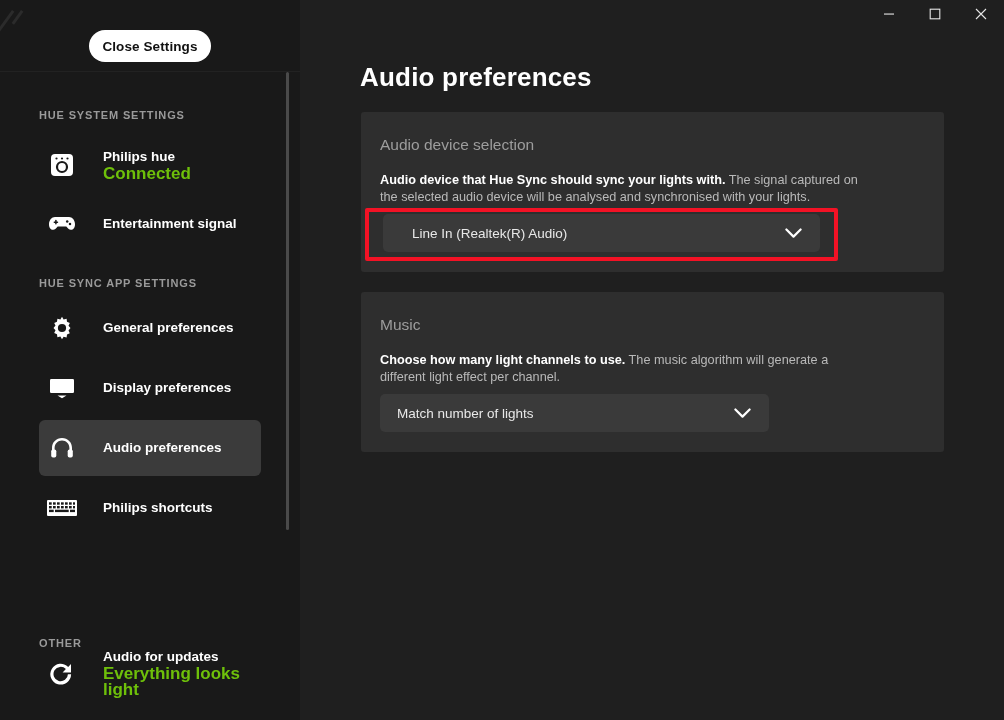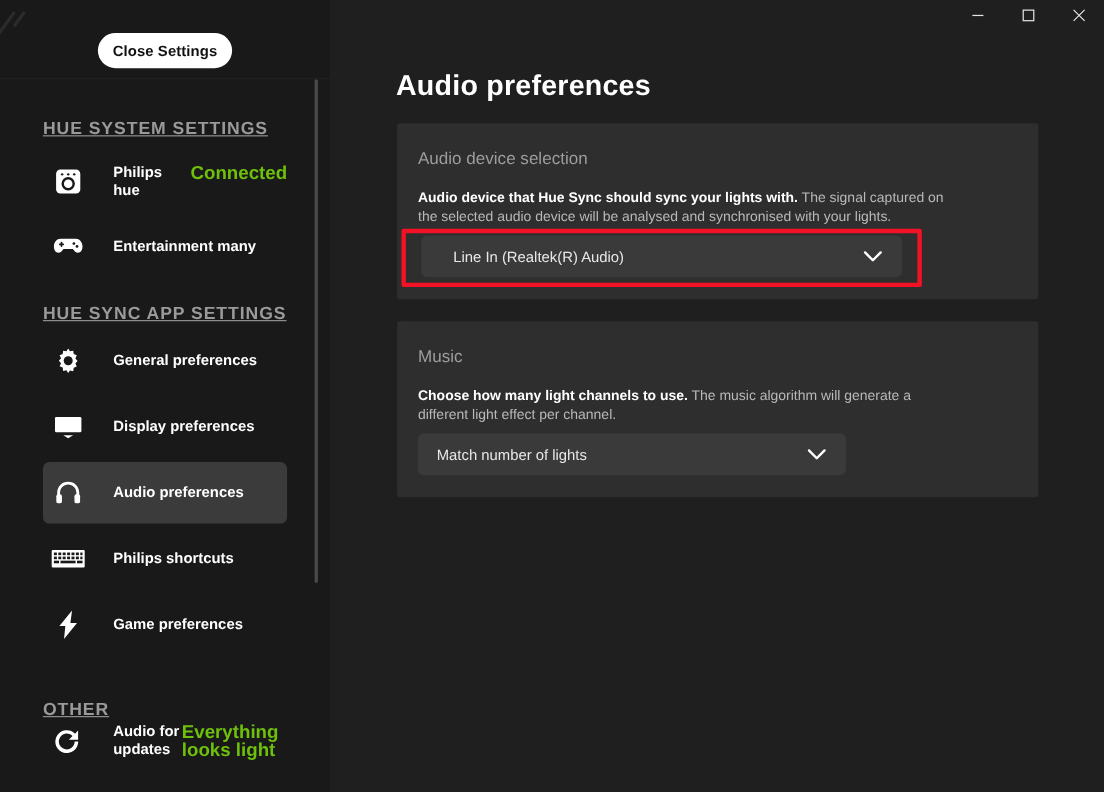--- a/index.html
+++ b/index.html
@@ -40,35 +40,35 @@
     font-family:"Liberation Sans", sans-serif;
     font-size:13.5px; font-weight:bold; letter-spacing:.1px;
     cursor:pointer;
   }
 
   #sidebar-scroll {
     position:absolute; left:0; top:73px; width:300px; height:647px;
   }
   .section-label {
     position:absolute; left:39px;
-    font-size:16px; font-weight:bold; letter-spacing:.85px;
-    color:#9a9a9a; text-transform:uppercase;text-decoration:underline;
+    font-size:11px; font-weight:bold; letter-spacing:.85px;
+    color:#9a9a9a; text-transform:uppercase;
   }
   .nav-item {
     position:absolute; left:39px; width:222px; height:56px;
     border-radius:6px; cursor:pointer;
     display:flex; align-items:center;
   }
   .nav-item.active { background:#3b3b3b; }
   .nav-icon {
     width:46px; min-width:46px; height:56px;
     display:flex; align-items:center; justify-content:center;
     color:#ffffff;
   }
-  .nav-text { display:flex; flex-direction:row; justify-content:center; padding-left:18px; }
+  .nav-text { display:flex; flex-direction:column; justify-content:center; padding-left:18px; }
   .nav-title { font-size:13.5px; font-weight:bold; color:#ffffff; line-height:16px; }
   .nav-sub { font-size:17px; font-weight:bold; color:#6ec00a; line-height:16px; margin-top:1px; }
 
   #sb-thumb {
     position:absolute; left:286px; top:72px; width:3px; height:458px;
     background:#4a4a4a; border-radius:2px;
   }
 
   
   #main {
@@ -167,21 +167,21 @@
         <span class="nav-icon">
           <svg width="28" height="22" viewBox="0 0 28 22">
             <path d="M7 4h14c3.3 0 6 3.2 6 7.2 0 3.3-1.6 5.6-4.2 5.6-1.7 0-2.7-1-3.6-2.2l-.9-1.2H9.7l-.9 1.2C7.9 15.8 6.9 16.8 5.2 16.8 2.6 16.8 1 14.5 1 11.2 1 7.2 3.7 4 7 4z" fill="#fff"></path>
             <rect x="5.6" y="8.4" width="4.6" height="1.5" rx=".7" fill="#191919"></rect>
             <rect x="7.15" y="6.85" width="1.5" height="4.6" rx=".7" fill="#191919"></rect>
             <circle cx="19.2" cy="8.4" r="1.25" fill="#191919"></circle>
             <circle cx="22" cy="11" r="1.25" fill="#191919"></circle>
           </svg>
         </span>
         <span class="nav-text">
-          <span class="nav-title">Entertainment many</span>
+          <span class="nav-title">Entertainment signal</span>
         </span>
       </div>
 
       <div class="section-label" style="top:204px">HUE SYNC APP SETTINGS</div>
 
       <div class="nav-item" style="top:287px">
         <span class="nav-icon">
           <svg width="28" height="22" viewBox="0 0 28 22">
             <rect x="2" y="2" width="24" height="14" rx="1.2" fill="#fff"></rect>
             <path d="M9.5 18.6h9L14 21.3z" fill="#fff"></path>
@@ -240,30 +240,20 @@
                 <rect x="9" y="12.7" width="13.7" height="2.4"></rect>
               <rect x="24" y="12.7" width="5" height="2.4"></rect>
             </g>
           </svg>
         </span>
         <span class="nav-text">
           <span class="nav-title">Philips shortcuts</span>
         </span>
       </div>
 
-      <div class="nav-item" style="top:467px">
-        <span class="nav-icon">
-          <svg width="20" height="28" viewBox="0 0 20 28">
-            <path d="M13.5 1L2 15.2h5.4L6.2 27 18 12.3h-6z" fill="#fff"></path>
-          </svg>
-        </span>
-        <span class="nav-text">
-          <span class="nav-title">Game preferences</span>
-        </span>
-      </div>
 
       <div class="section-label" style="top:564px">OTHER</div>
 
       <div class="nav-item" style="top:572px">
         <span class="nav-icon">
           <svg width="26" height="26" viewBox="0 0 26 26">
             <path d="M22 4v8.4h-8.4l3.3-3.3a7.2 7.2 0 1 0 2 5.1h3.2A10.4 10.4 0 1 1 19.2 7z" fill="#fff"></path>
           </svg>
         </span>
         <span class="nav-text">

